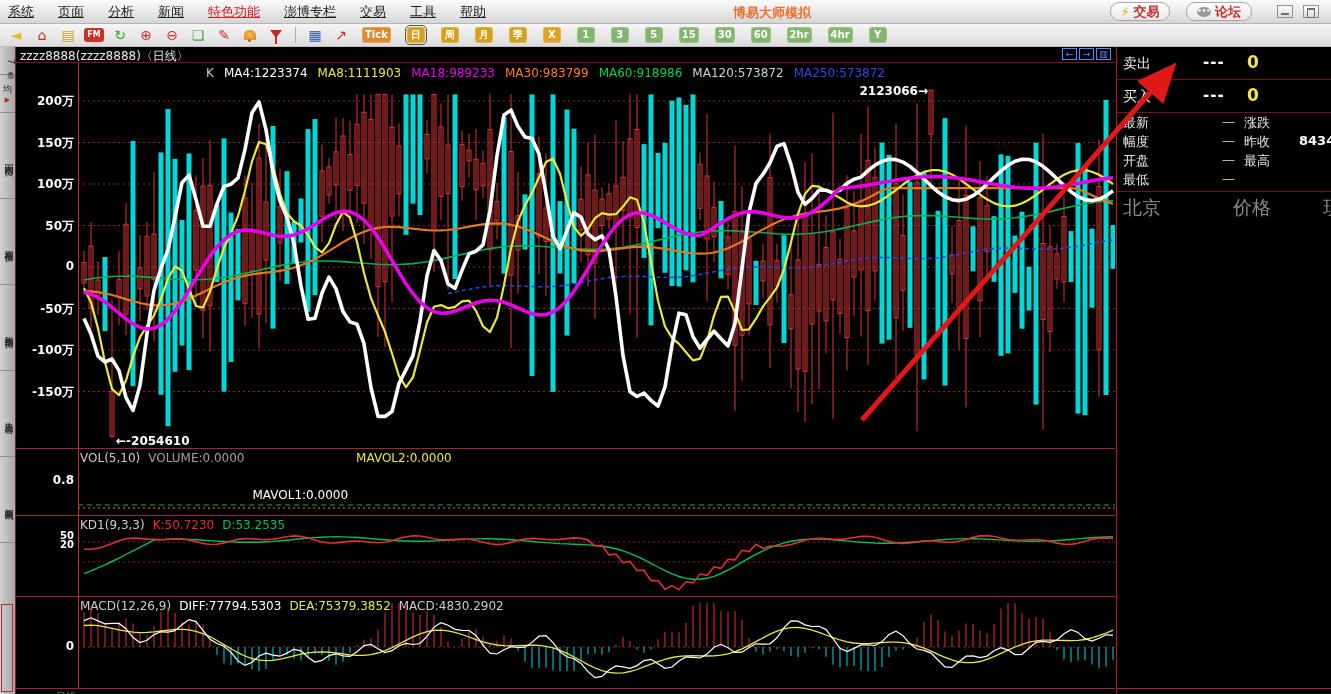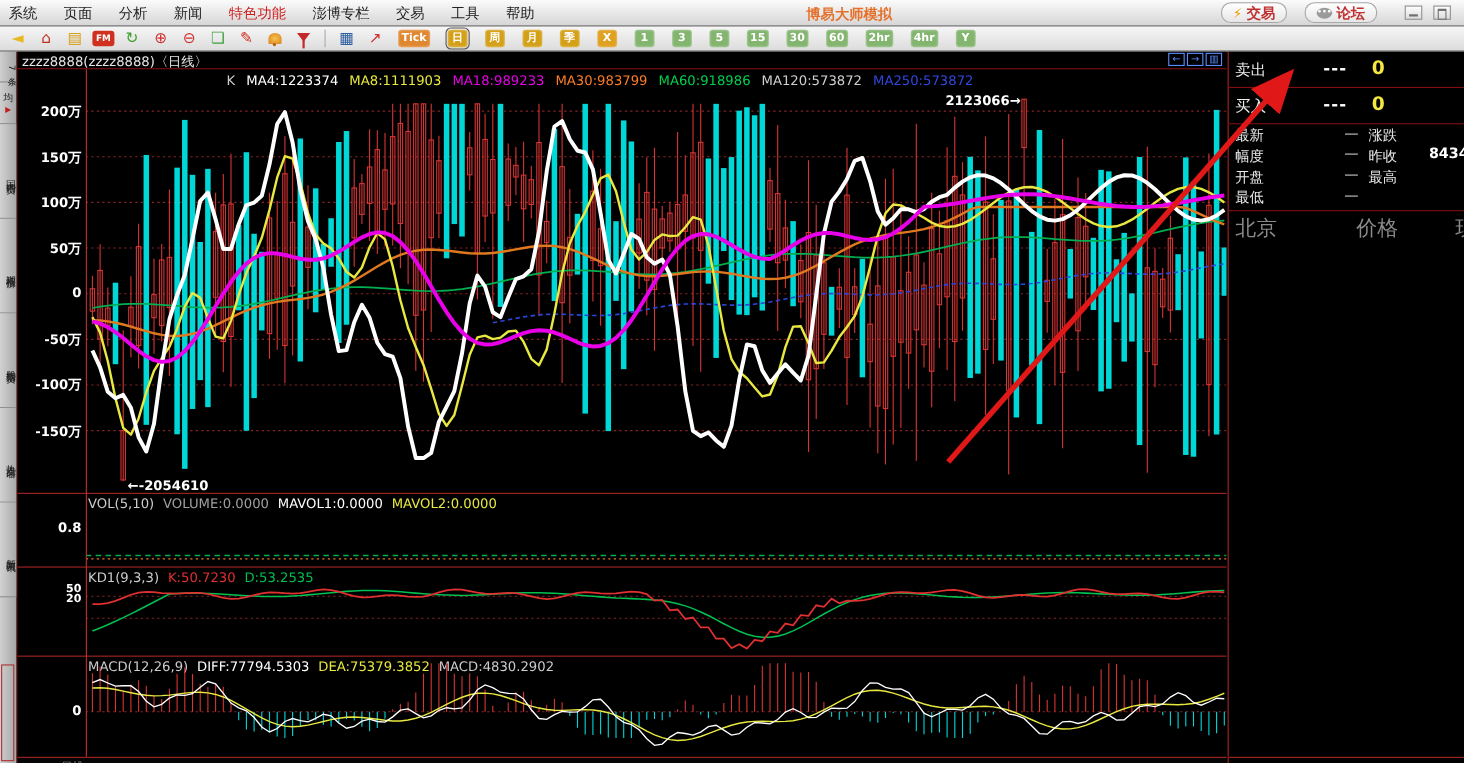--- a/index.html
+++ b/index.html
@@ -4,21 +4,21 @@
 <style>
   * { margin:0; padding:0; box-sizing:border-box; }
   html,body { width:1331px; height:694px; }
   body { position:relative; overflow:hidden; background:#000;
          font-family:"DejaVu Sans","Liberation Sans",sans-serif; }
 
   
   .menubar { position:absolute; left:0; top:0; width:1331px; height:24px;
              background:linear-gradient(#fbfbfb,#d6d6d6); border-bottom:1px solid #b5b5b5; }
   #menu-items { display:flex; padding-left:8px; align-items:center; height:23px; }
-  .menu-item { font-size:13px; color:#222; margin-right:24px; cursor:default; }
+  .menu-item { font-size:13px; color:#222; margin-right:24px; cursor:default;text-decoration:underline; }
   .menu-item.hl { color:#cc2020; }
   .app-title { position:absolute; left:733px; top:4px; font-size:13px; color:#e4712c; font-weight:bold; }
   .tb-pill { position:absolute; top:2px; height:19px; background:linear-gradient(#ffffff,#e6e6e6);
              border:1px solid #a8a8a8; border-radius:9px; display:flex; align-items:center;
              padding:0 10px; font-size:13px; font-weight:bold; color:#c03030; gap:4px; cursor:pointer; }
   .pill-bolt { color:#f0a000; font-size:12px; font-weight:bold; }
   .pill-chat { width:14px; height:10px; background:#9a9a9a; border-radius:50%;
                color:#fff; font-size:7px; line-height:9px; text-align:center; }
   .win-btn { position:absolute; top:5px; width:16px; height:13px; border:1px solid #909090;
              background:linear-gradient(#fdfdfd,#dcdcdc); cursor:pointer; }
@@ -484,21 +484,21 @@
     <div class="ytick" style="top: 178px;">0</div>
     <div class="ytick" style="top: 219.5px;">-50万</div>
     <div class="ytick" style="top: 261px;">-100万</div>
     <div class="ytick" style="top: 302.5px;">-150万</div>
   </div>
 
 <div class="pane" id="vol-pane" style="top:448px;height:67px;">
   <div class="pane-header" id="vol-header">
       <span style="color: rgb(204, 204, 204);">VOL(5,10)</span>
       <span style="color: rgb(160, 160, 160);">VOLUME:0.0000</span>
-      <span style="color: rgb(255, 255, 255);">MAVOL1:0.0000</span>
+      <span style="color: rgb(255, 255, 255); margin-top: 37px;">MAVOL1:0.0000</span>
       <span style="color: rgb(232, 232, 64);">MAVOL2:0.0000</span>
     </div>
   <div class="ptick" style="top:24px;font-size:12px;">0.8</div>
   <svg class="pane-svg" id="vol-svg" width="1037" height="66">
       <line x1="0" y1="56" x2="1037" y2="56" stroke="#00b050" stroke-width="1.2" stroke-dasharray="5,4"></line>
       <line x1="0" y1="59" x2="1037" y2="59" stroke="#e07820" stroke-width="1.2" stroke-dasharray="2,3"></line>
     </svg>
 </div>
 
 <div class="pane" id="kd-pane" style="top:515px;height:81px;">

